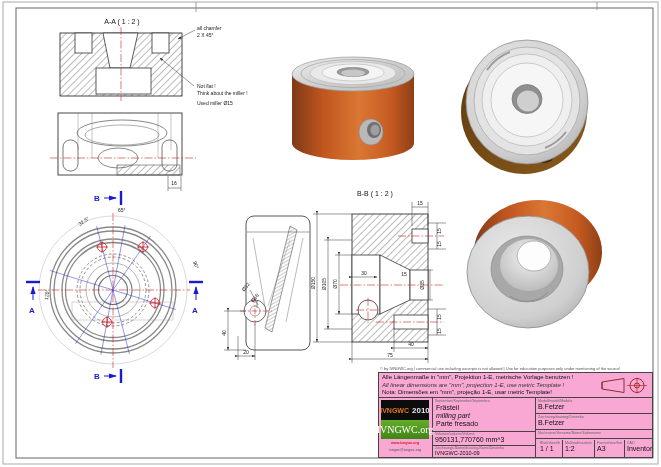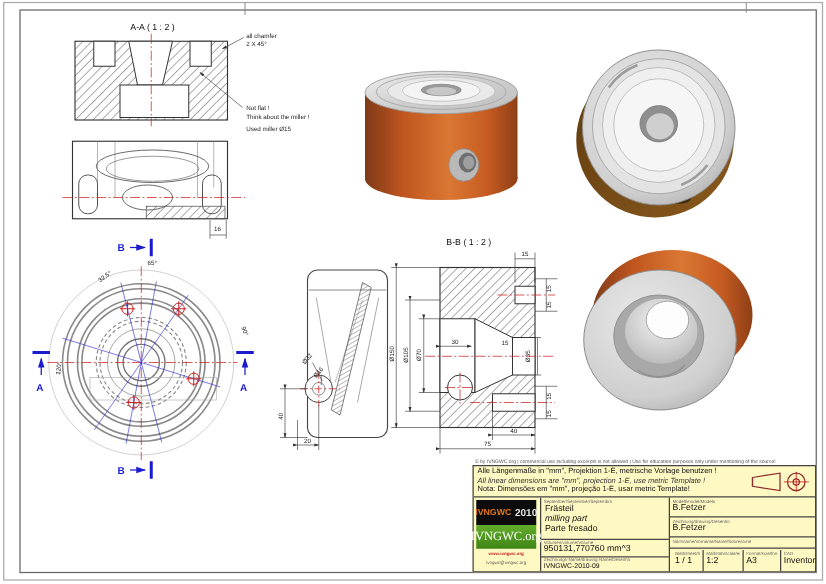--- a/index.html
+++ b/index.html
@@ -1,21 +1,21 @@
 <!DOCTYPE html>
 <html><head>
 <meta charset="utf-8">
 <style>
   html,body{margin:0;padding:0;background:#fff;}
   #page{position:relative;width:661px;height:467px;background:#fff;overflow:hidden;
         font-family:"Liberation Sans",sans-serif;}
   .abs{position:absolute;}
   
   #copyright{left:380px;top:366px;width:272px;font-size:4px;color:#555;letter-spacing:0;white-space:nowrap;overflow:hidden;}
-  #tblock{left:378px;top:372px;width:275px;height:86px;border:1px solid #444;box-sizing:border-box;background:#fef9c3;}
+  #tblock{left:378px;top:372px;width:275px;height:86px;border:1px solid #444;box-sizing:border-box;background:#f9a8d4;}
   #notes{position:absolute;left:0;top:0;width:100%;height:25px;border-bottom:1px solid #444;box-sizing:border-box;}
   #notes .n{position:absolute;left:3px;white-space:nowrap;font-size:6px;color:#111;}
   #notes .n.en{font-style:italic;color:#333;}
   #tb-grid{position:absolute;left:0;top:25px;width:100%;height:59px;}
   .cell-label{font-size:3.6px;color:#666;line-height:4px;white-space:nowrap;overflow:hidden;}
   .cell-value{font-size:7px;color:#111;line-height:8px;white-space:nowrap;}
   #logo-cell{position:absolute;left:0;top:0;width:54px;height:59px;border-right:1px solid #444;box-sizing:border-box;}
   #logo-black{position:absolute;left:2px;top:2px;width:48px;height:20px;background:#0c0c0c;display:flex;align-items:center;justify-content:center;gap:3px;}
   #logo-black .nm{color:#e0781a;font-weight:bold;font-size:7px;}
   #logo-black .yr{color:#e8e8e8;font-weight:bold;font-size:8px;}

